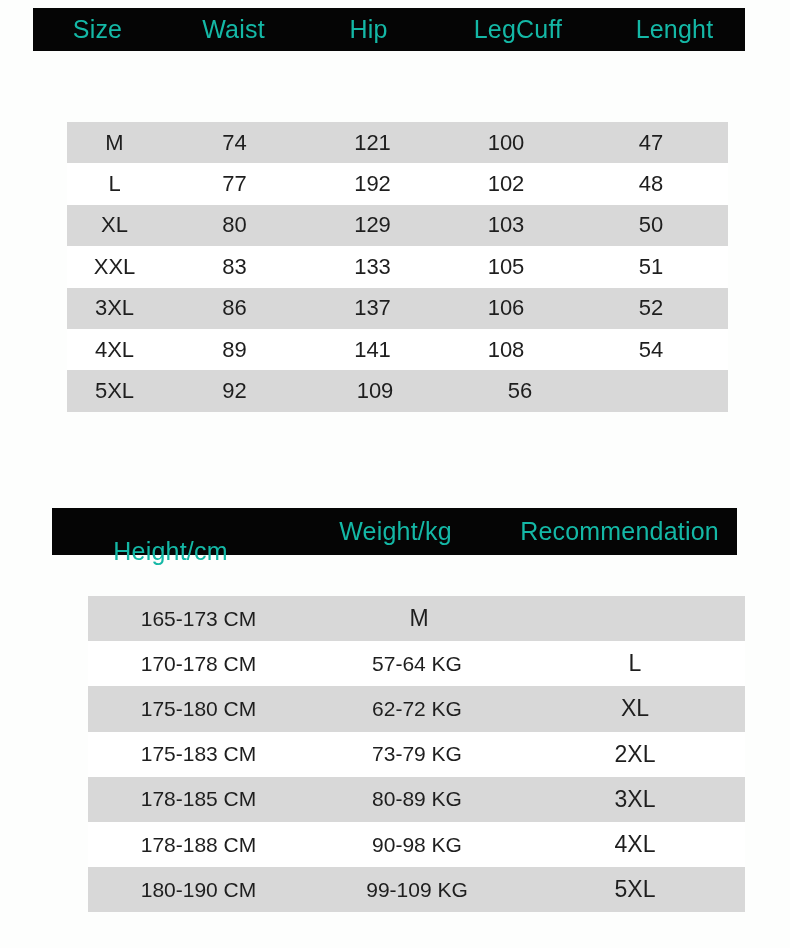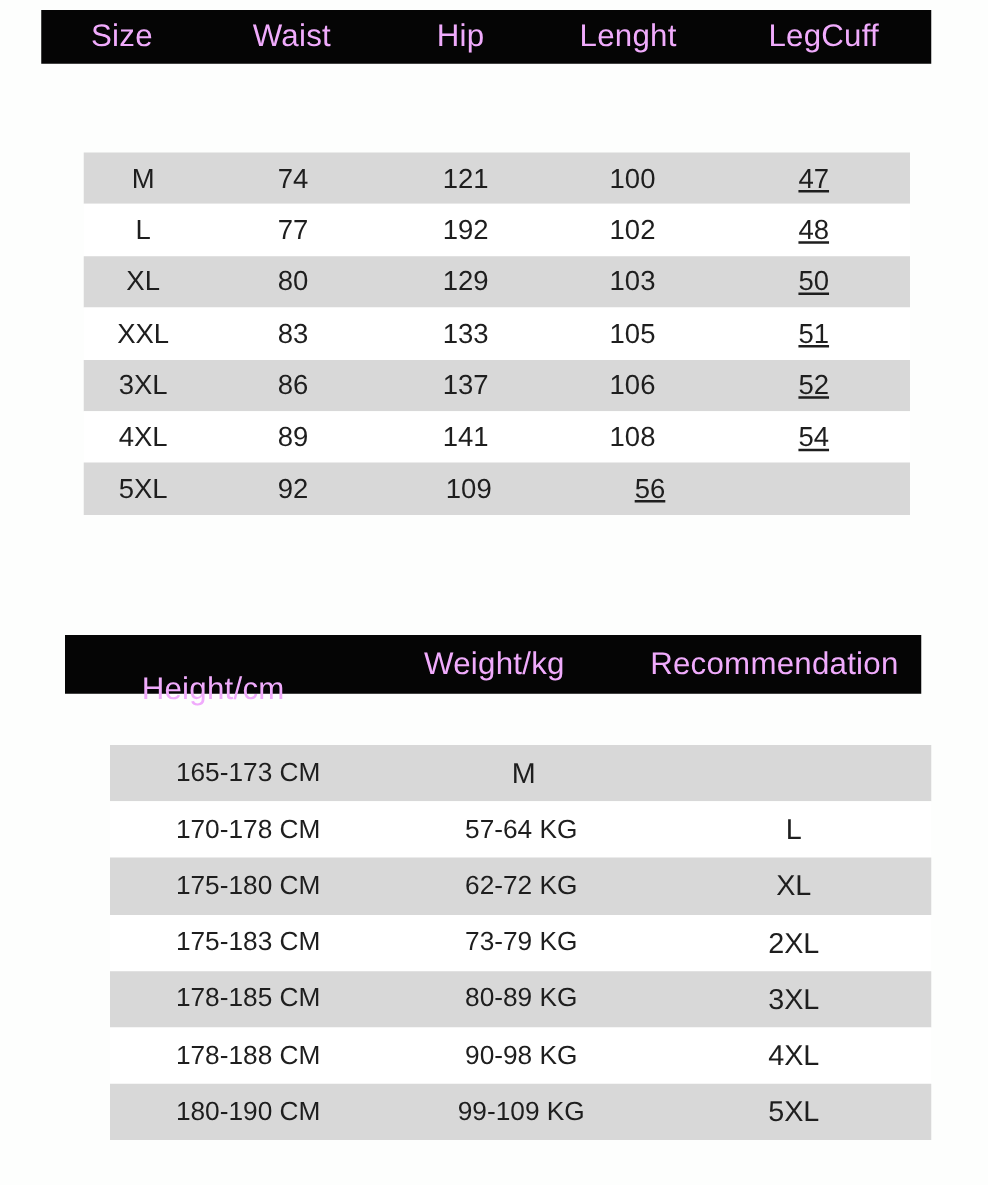--- a/index.html
+++ b/index.html
@@ -23,21 +23,21 @@
   }
 
   .header-bar {
     position: absolute;
     background: #050505;
     display: flex;
     align-items: center;
     box-sizing: border-box;
   }
   .header-cell {
-    color: #f0abfc;
+    color: #14b8a6;
     font-weight: 400;
     text-align: center;
     white-space: nowrap;
     letter-spacing: 0.2px;
   }
 
   .data-grid {
     position: absolute;
     box-sizing: border-box;
   }
@@ -75,21 +75,21 @@
     left: 67px;
     top: 122px;
     width: 661px;
   }
   #table-measurements .data-row { height: 41.4px; }
   #table-measurements .data-cell { font-size: 22px; }
   #table-measurements .dc-0 { width: 95px; }
   #table-measurements .dc-1 { width: 145px; }
   #table-measurements .dc-2 { width: 131px; }
   #table-measurements .dc-3 { width: 136px; }
-  #table-measurements .dc-4 { width: 154px; text-decoration: underline; }
+  #table-measurements .dc-4 { width: 154px; }
 
   
   #table-recommendation .header-bar {
     left: 52px;
     top: 508px;
     width: 685px;
     height: 47px;
   }
   #table-recommendation .header-cell { font-size: 25px; }
   #table-recommendation .hc-0 { width: 237px; margin-top: 39px; }
@@ -109,22 +109,22 @@
 </style>
 </head>
 <body>
 
 <section class="size-table-block" id="table-measurements">
 
   <div class="header-bar">
     <div class="header-cell hc-0">Size</div>
     <div class="header-cell hc-1">Waist</div>
     <div class="header-cell hc-2">Hip</div>
+    <div class="header-cell hc-4">LegCuff</div>
     <div class="header-cell hc-3">Lenght</div>
-    <div class="header-cell hc-4">LegCuff</div>
   </div>
 
   <div class="data-grid">
 
     <div class="data-row shaded">
       <div class="data-cell dc-0">M</div>
       <div class="data-cell dc-1">74</div>
       <div class="data-cell dc-2">121</div>
       <div class="data-cell dc-3">100</div>
       <div class="data-cell dc-4">47</div>

